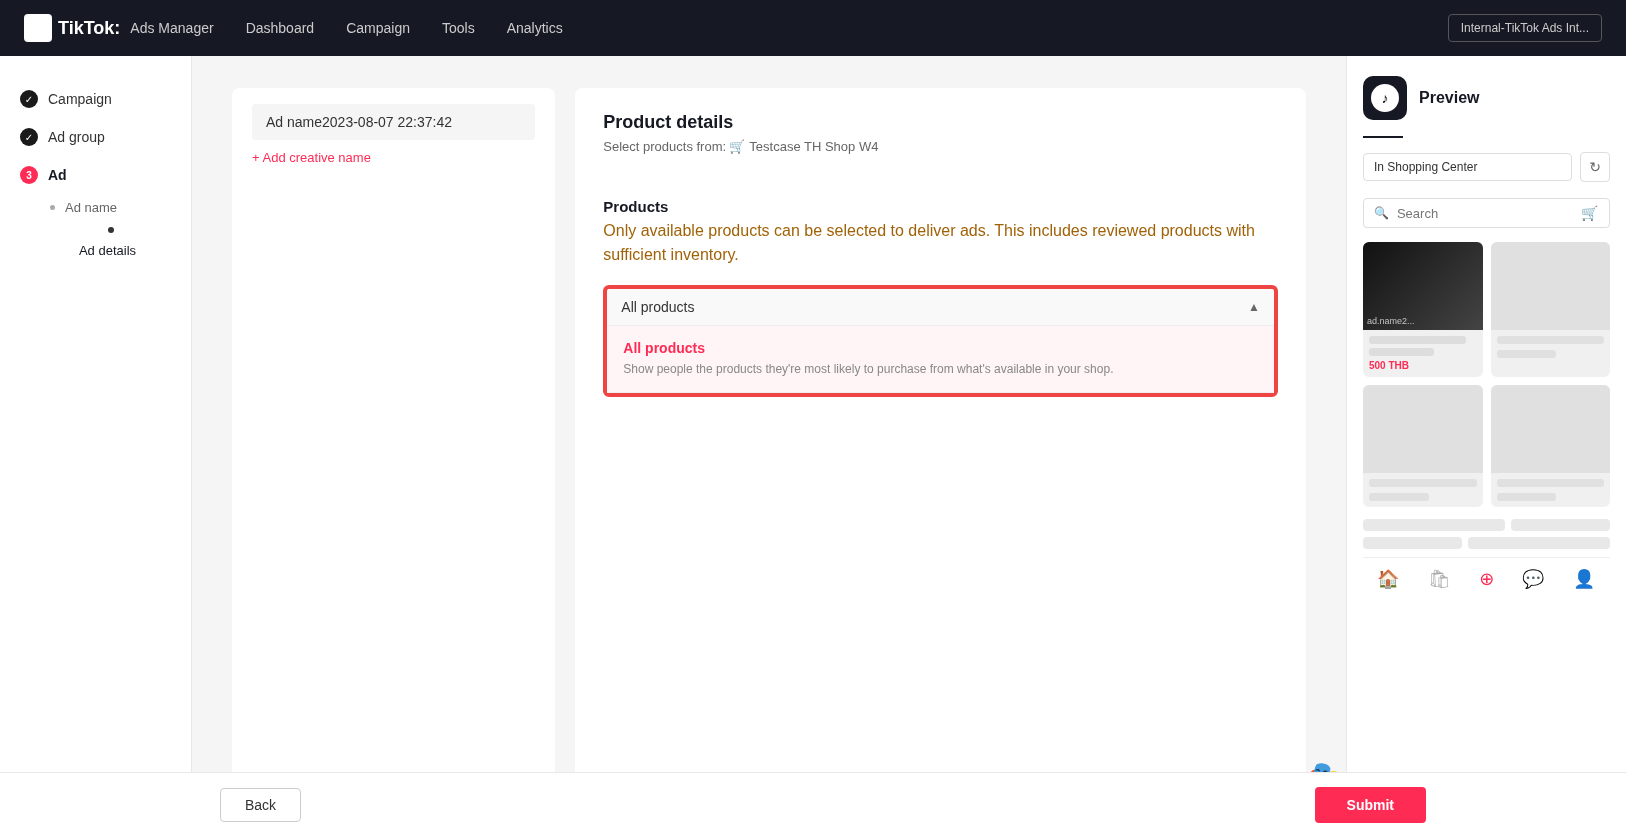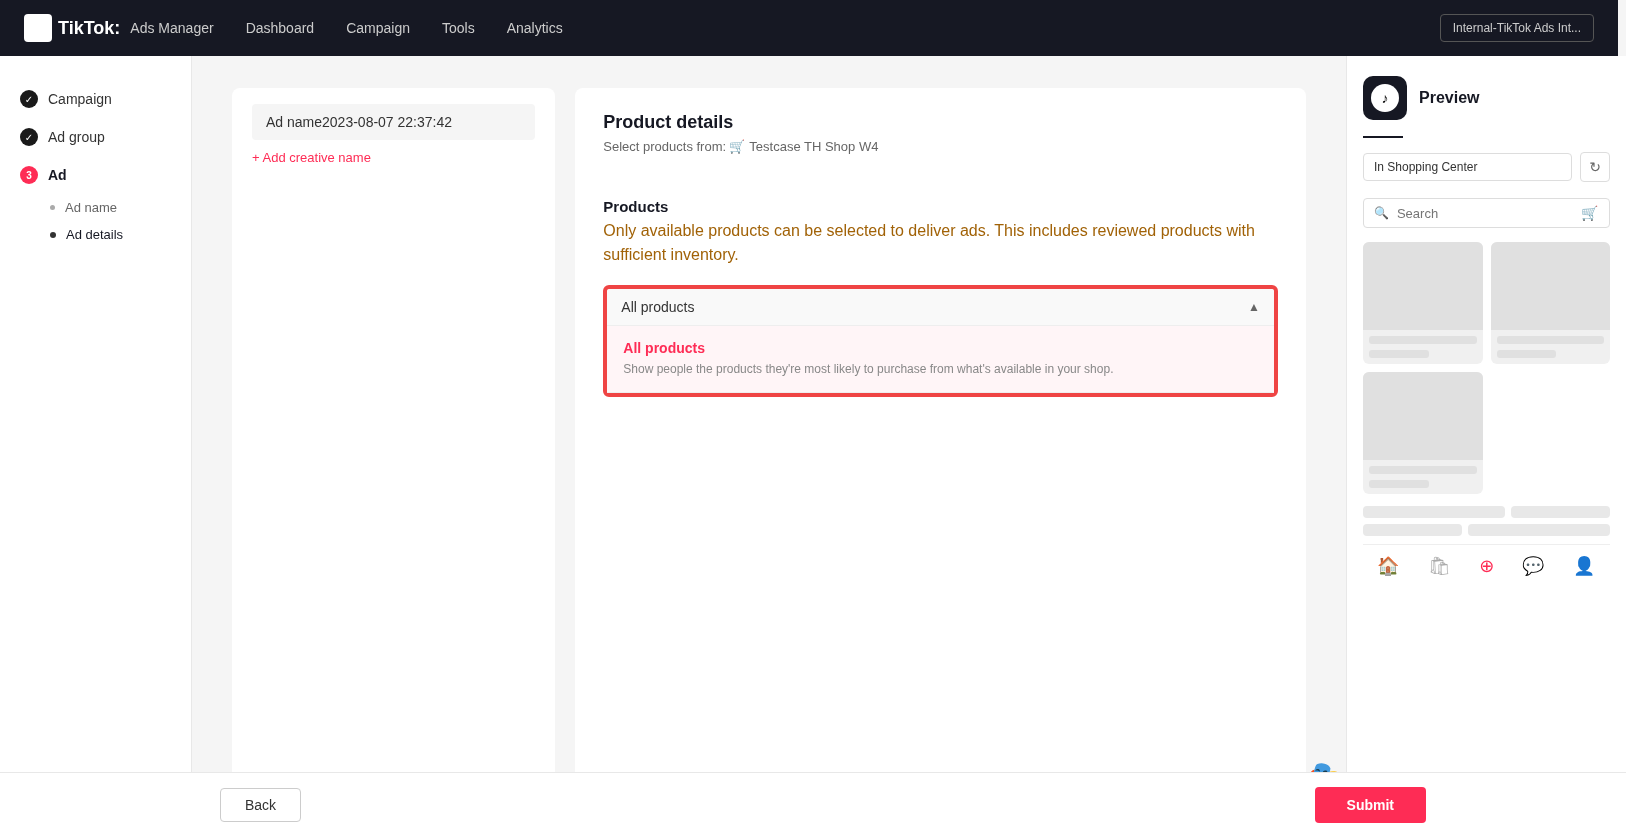--- a/index.html
+++ b/index.html
@@ -7,21 +7,21 @@
 
     
     .topnav {
       background: #161823;
       height: 56px;
       display: flex;
       align-items: center;
       padding: 0 24px;
       gap: 32px;
       position: fixed;
-      top: 0; left: 0; right: 8px;
+      top: 0; left: 0; right: 0;
       z-index: 100;
     }
     .topnav-logo {
       display: flex;
       align-items: center;
       gap: 6px;
       color: #fff;
       font-weight: 700;
       font-size: 18px;
     }
@@ -122,20 +122,21 @@
     .sidebar-sub {
       padding-left: 44px;
       font-size: 13px;
       color: #666;
       padding-top: 6px;
       padding-bottom: 6px;
     }
     .sidebar-sub.active-sub {
       color: #161823;
       font-weight: 500;
+      flex-direction: column;
     }
 
     
     .main-content {
       flex: 1;
       overflow-y: auto;
       padding: 32px 40px;
       display: flex;
       flex-direction: row;
       gap: 20px;
@@ -561,20 +562,30 @@
     </div>
 
     <div class="preview-search">
       <span class="search-icon-sm">🔍</span>
       <input type="text" placeholder="Search" style="">
       <span class="cart-icon-sm">🛒</span>
     </div>
 
     <div class="product-grid">
 
+      <div class="product-card">
+        <div class="product-card-image featured">
+          <span class="product-label">ad.name2...</span>
+        </div>
+        <div class="product-card-info">
+          <div class="product-name-placeholder"></div>
+          <div class="product-name-placeholder short"></div>
+          <div class="product-price">500 THB</div>
+        </div>
+      </div>
 
       <div class="product-card-skeleton">
         <div class="skel-img"></div>
         <div class="skel-line"></div>
         <div class="skel-line short"></div>
       </div>
 
       <div class="product-card-skeleton">
         <div class="skel-img"></div>
         <div class="skel-line"></div>

